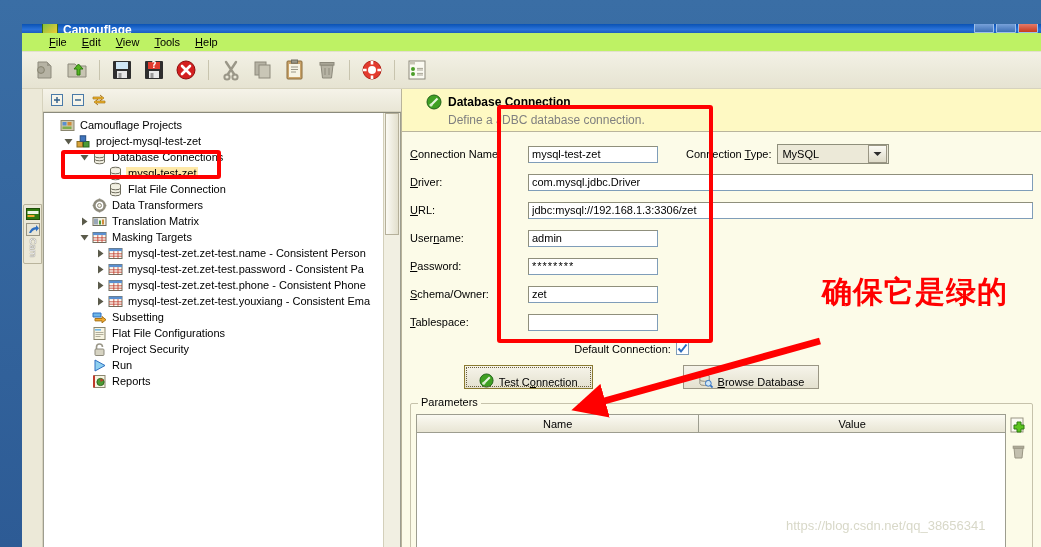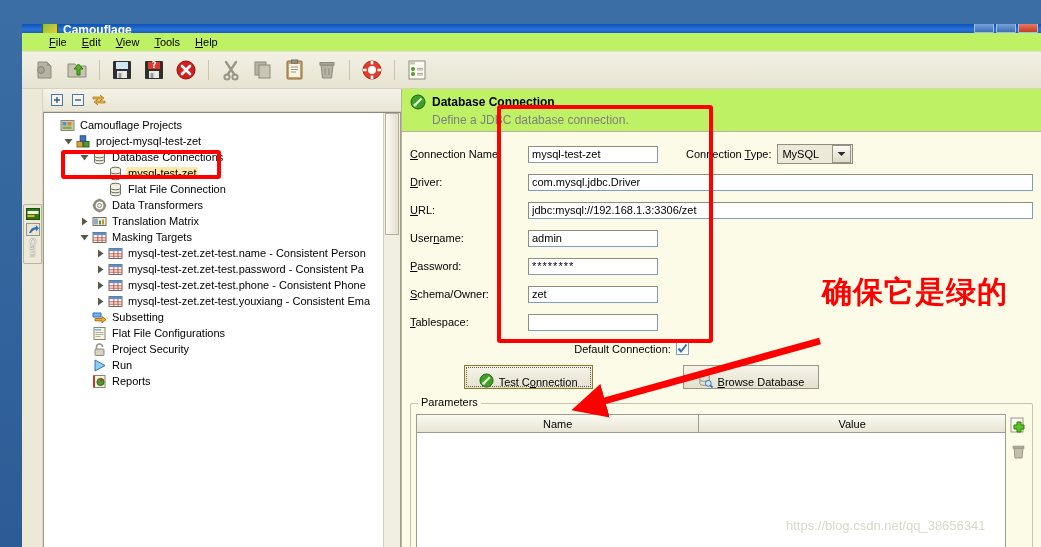--- a/index.html
+++ b/index.html
@@ -257,23 +257,23 @@
   #right-panel {
     flex: 1 1 auto;
     display: flex;
     flex-direction: column;
     background: #fcfbe8;
     border-left: 1px solid #b9b49c;
     min-width: 0;
     position: relative;
   }
   #editor-header {
-    background: #bef264;
+    background: #fef9c3;
     border-bottom: 1px solid #b9b49c;
-    padding: 5px 8px 4px 8px;
+    padding: 5px 8px 4px 24px;
     flex: 0 0 auto;
   }
   #editor-header .eh-title {
     display: flex;
     align-items: center;
     gap: 6px;
     font-weight: bold;
     font-size: 12px;
   }
   #editor-header .eh-sub {
@@ -316,21 +316,21 @@
   .finput.long  { width: 530px; }
   .finput.pw { letter-spacing: 1px; }
 
   .ctype-wrap {
     display: flex;
     align-items: center;
     gap: 6px;
     margin-left: 28px;
   }
   .fselect {
-    width: 76px;
+    width: 112px;
     height: 20px;
     background: #ece9d8;
     border: 1px solid #8f8f7c;
     display: flex;
     align-items: center;
     box-sizing: border-box;
     position: relative;
   }
   .fselect .sel-text {
     flex: 1 1 auto;

